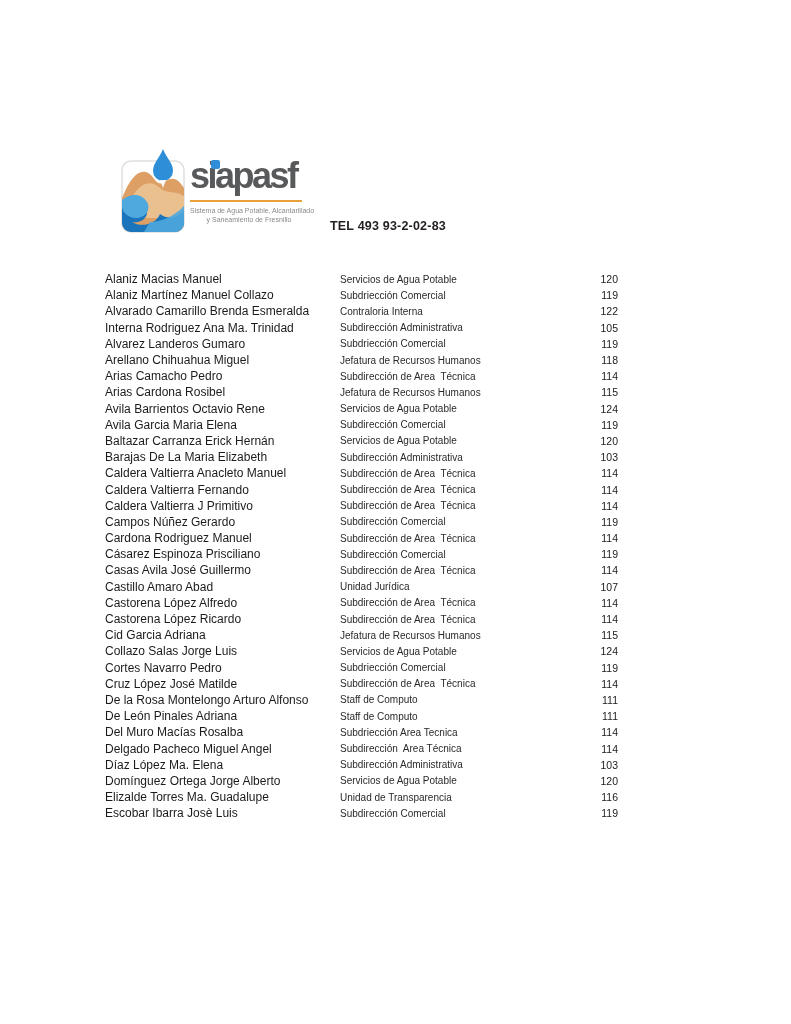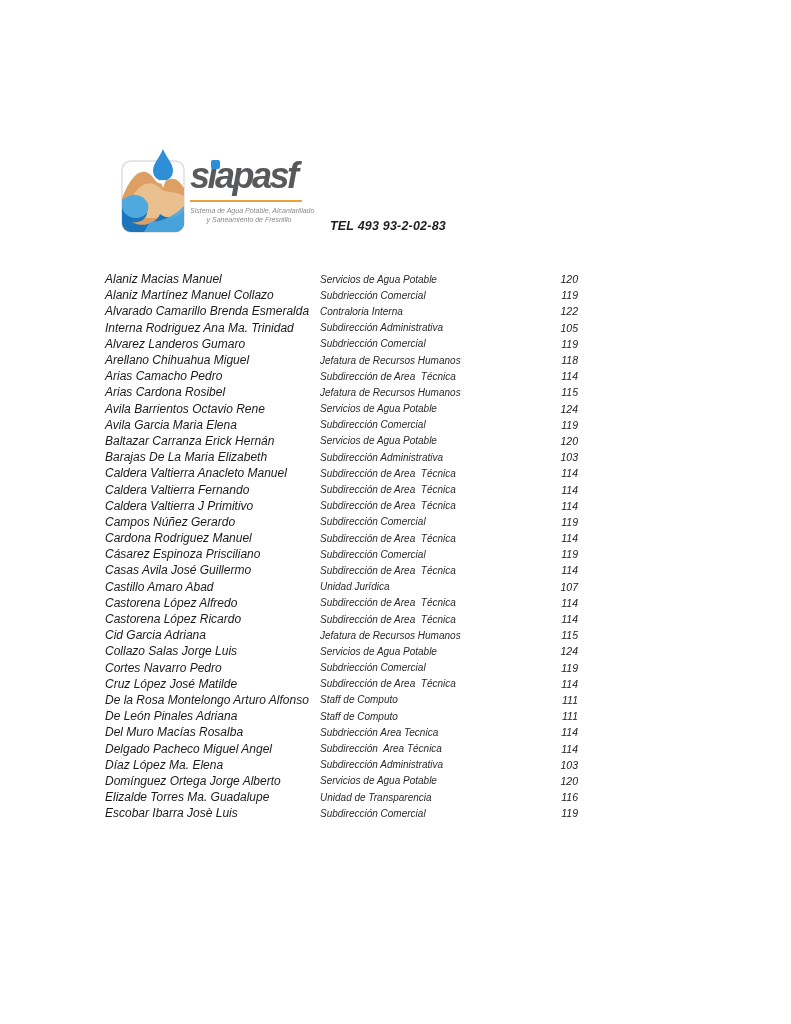--- a/index.html
+++ b/index.html
@@ -5,21 +5,20 @@
   * { margin: 0; padding: 0; box-sizing: border-box; }
   html, body { background: #ffffff; }
   body { font-family: "Liberation Sans", sans-serif; color: #1b1b1b; }
 
   .page {
     position: relative;
     width: 628px;
     height: 1024px;
     background: #ffffff;
     overflow: hidden;
-    font-style: italic;
   }
 
   
   .logo-block { position: absolute; left: 120px; top: 146px; }
   .logo-icon { position: absolute; left: 0; top: 2px; width: 67px; height: 88px; }
   .logo-textwrap { position: absolute; left: 70px; top: 12px; width: 120px; }
   .wordmark {
     position: relative;
     font-size: 36px;
     font-weight: bold;
@@ -67,20 +66,21 @@
   .th { text-align: center; }
   .th-dept { padding-right: 66px; }
   .th-ext  { padding-left: 20px; }
 
   .tbody { margin-top: 18px; }
   .trow {
     display: grid;
     grid-template-columns: 215px 190px 73px;
     height: 16.2px;
     align-items: center;
+    gap: 20px;
   }
   .cell-name { font-size: 12px;   color: #1b1b1b; white-space: pre; }
   .cell-dept { font-size: 10px;   color: #2a2a2a; white-space: pre; }
   .cell-ext  { font-size: 10.5px; color: #1b1b1b; text-align: right; padding-right: 5px; }
 </style>
 </head>
 <body>
 
 <div class="page">
 

